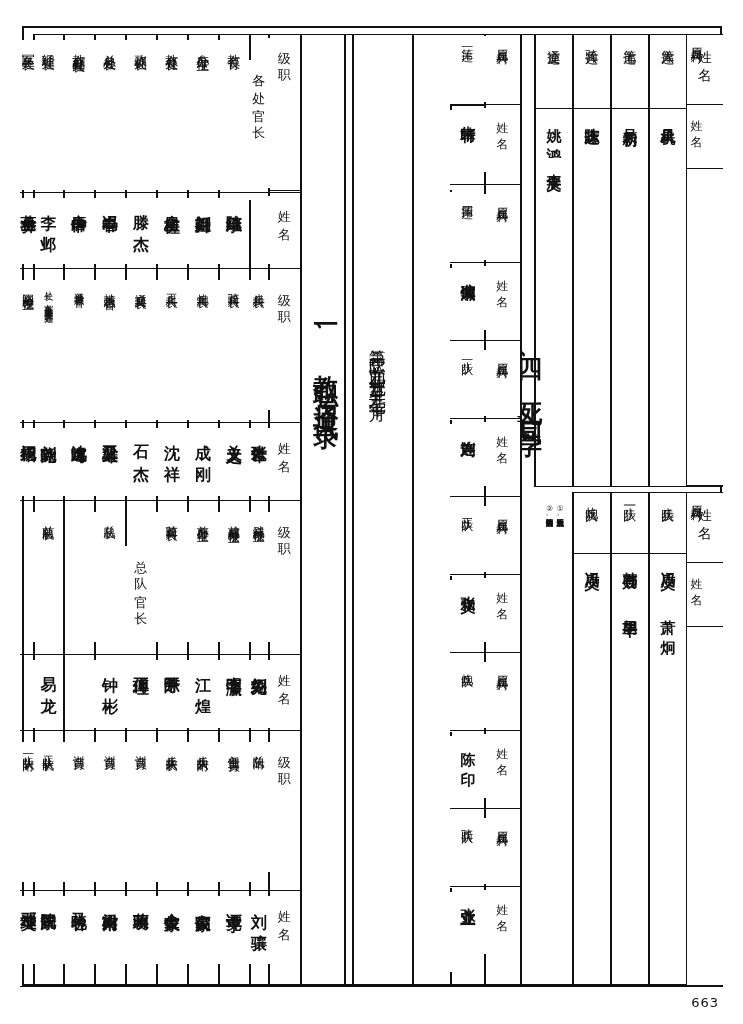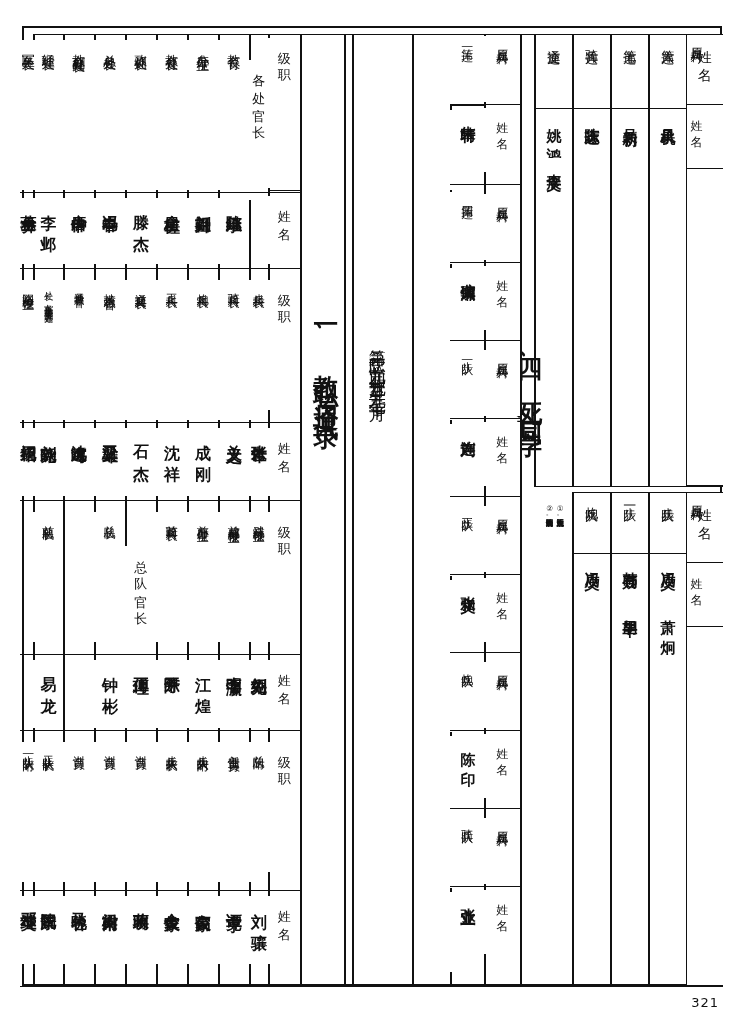--- a/index.html
+++ b/index.html
@@ -601,15 +601,15 @@
   <div class="cellbox noborder" style="left:20px;top:742px;width:16px;height:140px;">
       <span class="v s12">步一队队附</span>
     </div>
   <div class="cellbox noborder" style="left:20px;top:896px;width:16px;height:68px;">
       <span class="v s16 b">邓继英</span>
     </div>
 
   <div class="hline" style="left:20px;top:890px;width:280px;"></div>
   <div class="hline" style="left:20px;top:986px;width:703px;"></div>
 
-  <div class="pageno">321</div>
+  <div class="pageno">663</div>
 
 </div>
 
 </body></html>

